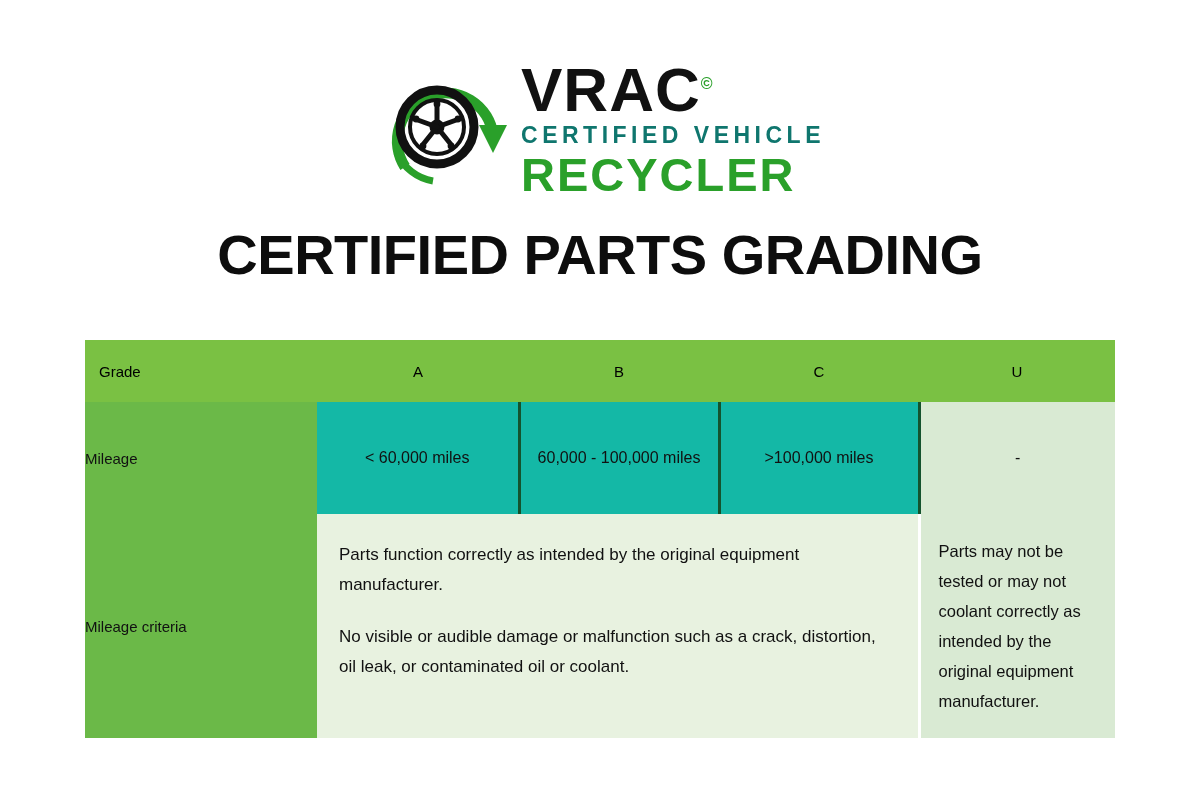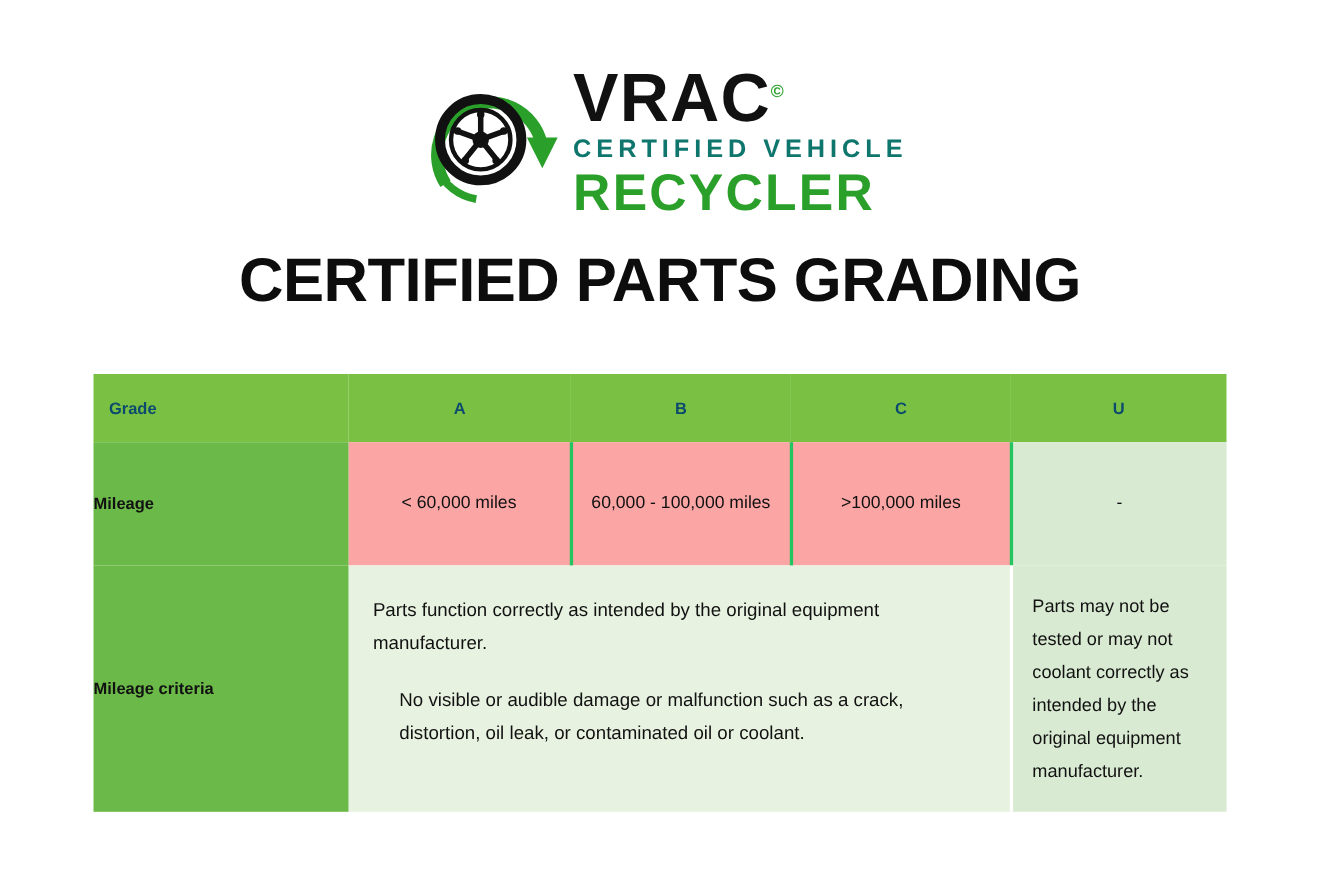--- a/index.html
+++ b/index.html
@@ -105,45 +105,45 @@
     table-layout: fixed;
   }
   .grading-table td {
     vertical-align: middle;
     padding: 0;
   }
   .hdr-row td {
     background: #7ac143;
     height: 62px;
     text-align: center;
-    font-weight: bold;
+    font-weight: normal;
     font-size: 15px;
-    color: #0c4a6e;
+    color: #000000;
   }
   .hdr-row td.hdr-label {
     text-align: left;
     padding-left: 14px;
     font-size: 15px;
   }
   .row-label {
     background: #6bb948;
-    font-weight: bold;
+    font-weight: normal;
     font-size: 15px;
     color: #111111;
     padding-left: 14px;
     text-align: left;
   }
   .mileage-row td.cell {
-    background: #fca5a5;
+    background: #14b8a6;
     text-align: center;
     font-size: 16px;
     color: #111111;
     height: 112px;
     padding: 0 12px;
-    border-right: 3px solid #22c55e;
+    border-right: 3px solid #14532d;
     line-height: 24px;
   }
   .mileage-row td.cell.last {
     border-right: none;
     background: #d9ead3;
   }
   .quality-row td.qual-main {
     background: #e8f2e0;
     font-size: 17px;
     color: #111111;
@@ -158,21 +158,20 @@
     color: #111111;
     padding: 22px 18px 22px 18px;
     line-height: 30px;
     vertical-align: top;
   }
   .qual-main p {
     margin: 0 0 22px 0;
   }
   .qual-main p:last-child {
     margin-bottom: 0;
-    margin-left: 24px;
   }
 </style>
 </head>
 <body>
 
 <div class="page">
 
   <div class="logo-block">
     <div class="logo-inner">
       <div class="logo-mark">

